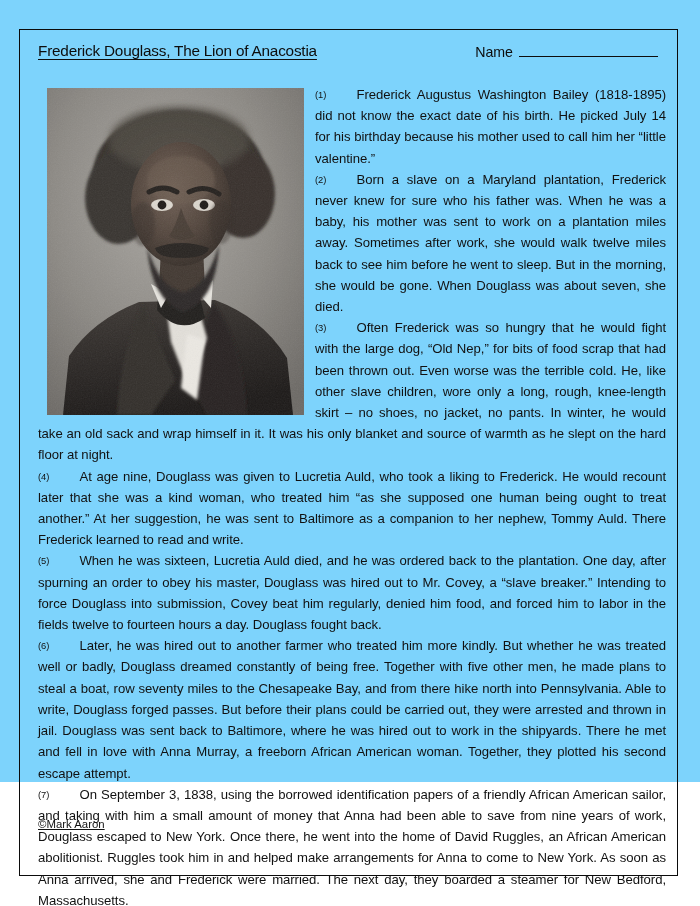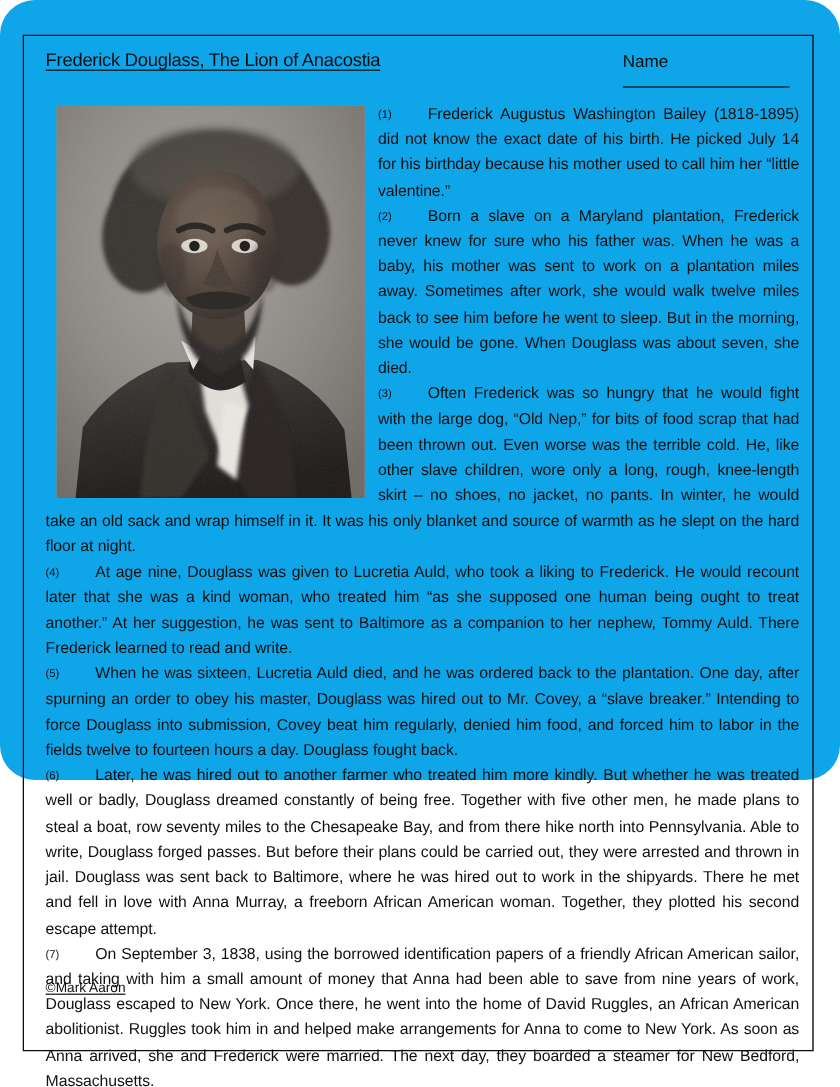--- a/index.html
+++ b/index.html
@@ -13,23 +13,22 @@
     font-family: "Liberation Sans", sans-serif;
     color: #000000;
     overflow: hidden;
   }
 
   .page {
     position: absolute;
     left: 0;
     top: 0;
     width: 700px;
-    height: 650px;
-    background: #0ea5e9;
-    border-radius: 29px;
+    height: 782px;
+    background: #7dd3fc;
   }
 
   
   .sheet-border {
     position: absolute;
     left: 19px;
     top: 29px;
     width: 659px;
     height: 847px;
     border: 1.5px solid #121212;
@@ -68,21 +67,20 @@
     text-decoration: underline;
     text-underline-offset: 3px;
     white-space: nowrap;
     color: #0d0d0d;
   }
   .name-field {
     display: flex;
     align-items: baseline;
     margin-right: 8px;
     margin-top: 2px;
-    flex-direction: column;
   }
   .name-label {
     font-size: 14.2px;
     color: #0d0d0d;
   }
   .name-rule {
     display: inline-block;
     width: 139px;
     margin-left: 6px;
     border-bottom: 1.4px solid #0d0d0d;

